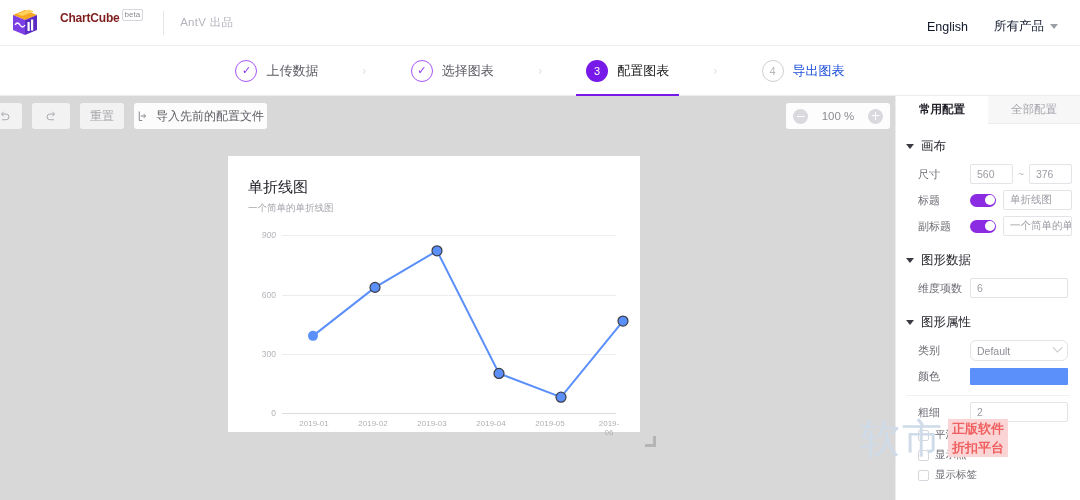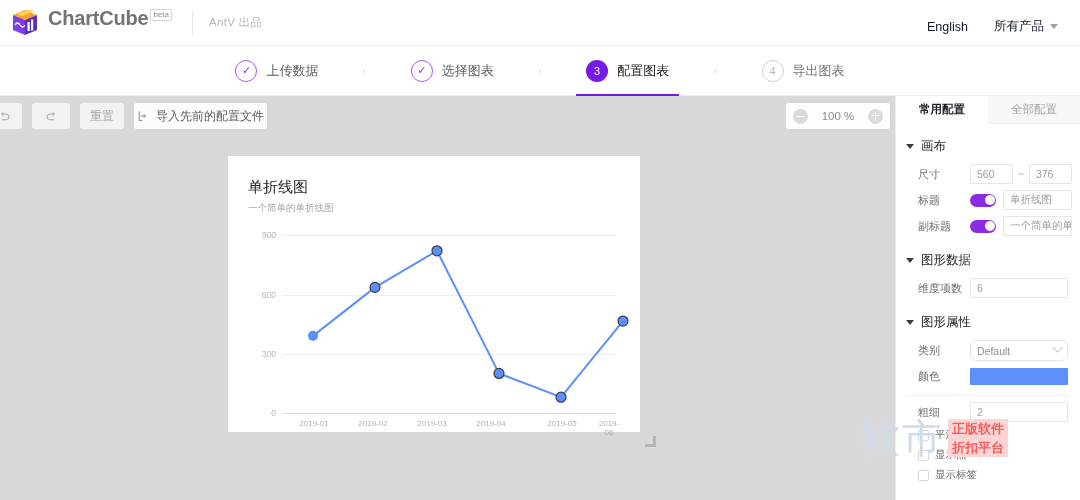--- a/index.html
+++ b/index.html
@@ -17,24 +17,24 @@
     background: #fff;
     display: flex;
     align-items: center;
     padding: 0 22px 0 10px;
     border-bottom: 1px solid #efefef;
     position: relative;
   }
   .brand { display: flex; align-items: flex-start; }
   .logo-cube { width: 30px; height: 30px; position: relative; margin-top: 1px; }
   .brand-name {
-    font-size: 20px;
+    font-size: 12px;
     font-weight: bold;
-    color: #737373;
-    margin-left: 8px;
+    color: #7f1d1d;
+    margin-left: 20px;
     line-height: 22px;
     letter-spacing: -0.2px;
   }
   .beta {
     font-size: 8px;
     color: #8b8b94;
     border: 1px solid #d5d5dd;
     border-radius: 2px;
     padding: 0 2px;
     line-height: 10px;
@@ -68,21 +68,21 @@
   .step-badge {
     width: 22px; height: 22px; border-radius: 50%;
     display: flex; align-items: center; justify-content: center;
     font-size: 11px;
   }
   .step-badge.done { border: 1px solid #a855f7; color: #8b2fe8; background: #fff; }
   .step-badge.active { background: #7719e8; color: #fff; font-size: 11px; }
   .step-badge.todo { border: 1px solid #d0d0d6; color: #b6b6bd; background: #fff; }
   .step-label { font-size: 13px; color: #5a5a63; }
   .step.is-active .step-label { color: #222; }
-  .step.is-todo .step-label { color: #737373; }
+  .step.is-todo .step-label { color: #1d4ed8; }
   .step-underline {
     position: absolute; left: -6px; right: -6px; bottom: 0;
     height: 2px; background: #7719e8;
   }
   .step-sep {
     color: #d8d8de; font-size: 13px; margin: 0 40px;
     transform: scaleX(.7);
   }
 
   
@@ -350,21 +350,21 @@
           <circle cx="155" cy="21.822222222222223" r="5" fill="#5b8ff9" stroke="#3c3c46" stroke-width="1.2"></circle>
           <circle cx="217" cy="144.44444444444446" r="5" fill="#5b8ff9" stroke="#3c3c46" stroke-width="1.2"></circle>
           <circle cx="279" cy="168.17777777777778" r="5" fill="#5b8ff9" stroke="#3c3c46" stroke-width="1.2"></circle>
           <circle cx="341" cy="92.03333333333332" r="5" fill="#5b8ff9" stroke="#3c3c46" stroke-width="1.2"></circle>
         </svg>
 
       <div class="xtick" style="top:190px;left:66px;">2019-01</div>
       <div class="xtick" style="top:190px;left:125px;">2019-02</div>
       <div class="xtick" style="top:190px;left:184px;">2019-03</div>
       <div class="xtick" style="top:190px;left:243px;">2019-04</div>
-      <div class="xtick" style="top:190px;left:314px;">2019-05</div>
+      <div class="xtick" style="top:190px;left:302px;">2019-05</div>
       <div class="xtick" style="top:190px;left:361px;">2019-06</div>
     </div>
   </div>
   <div class="resize-handle"></div>
 </div>
 
 <div class="panel">
   <div class="panel-tabs">
     <div class="panel-tab active">常用配置</div>
     <div class="panel-tab">全部配置</div>

